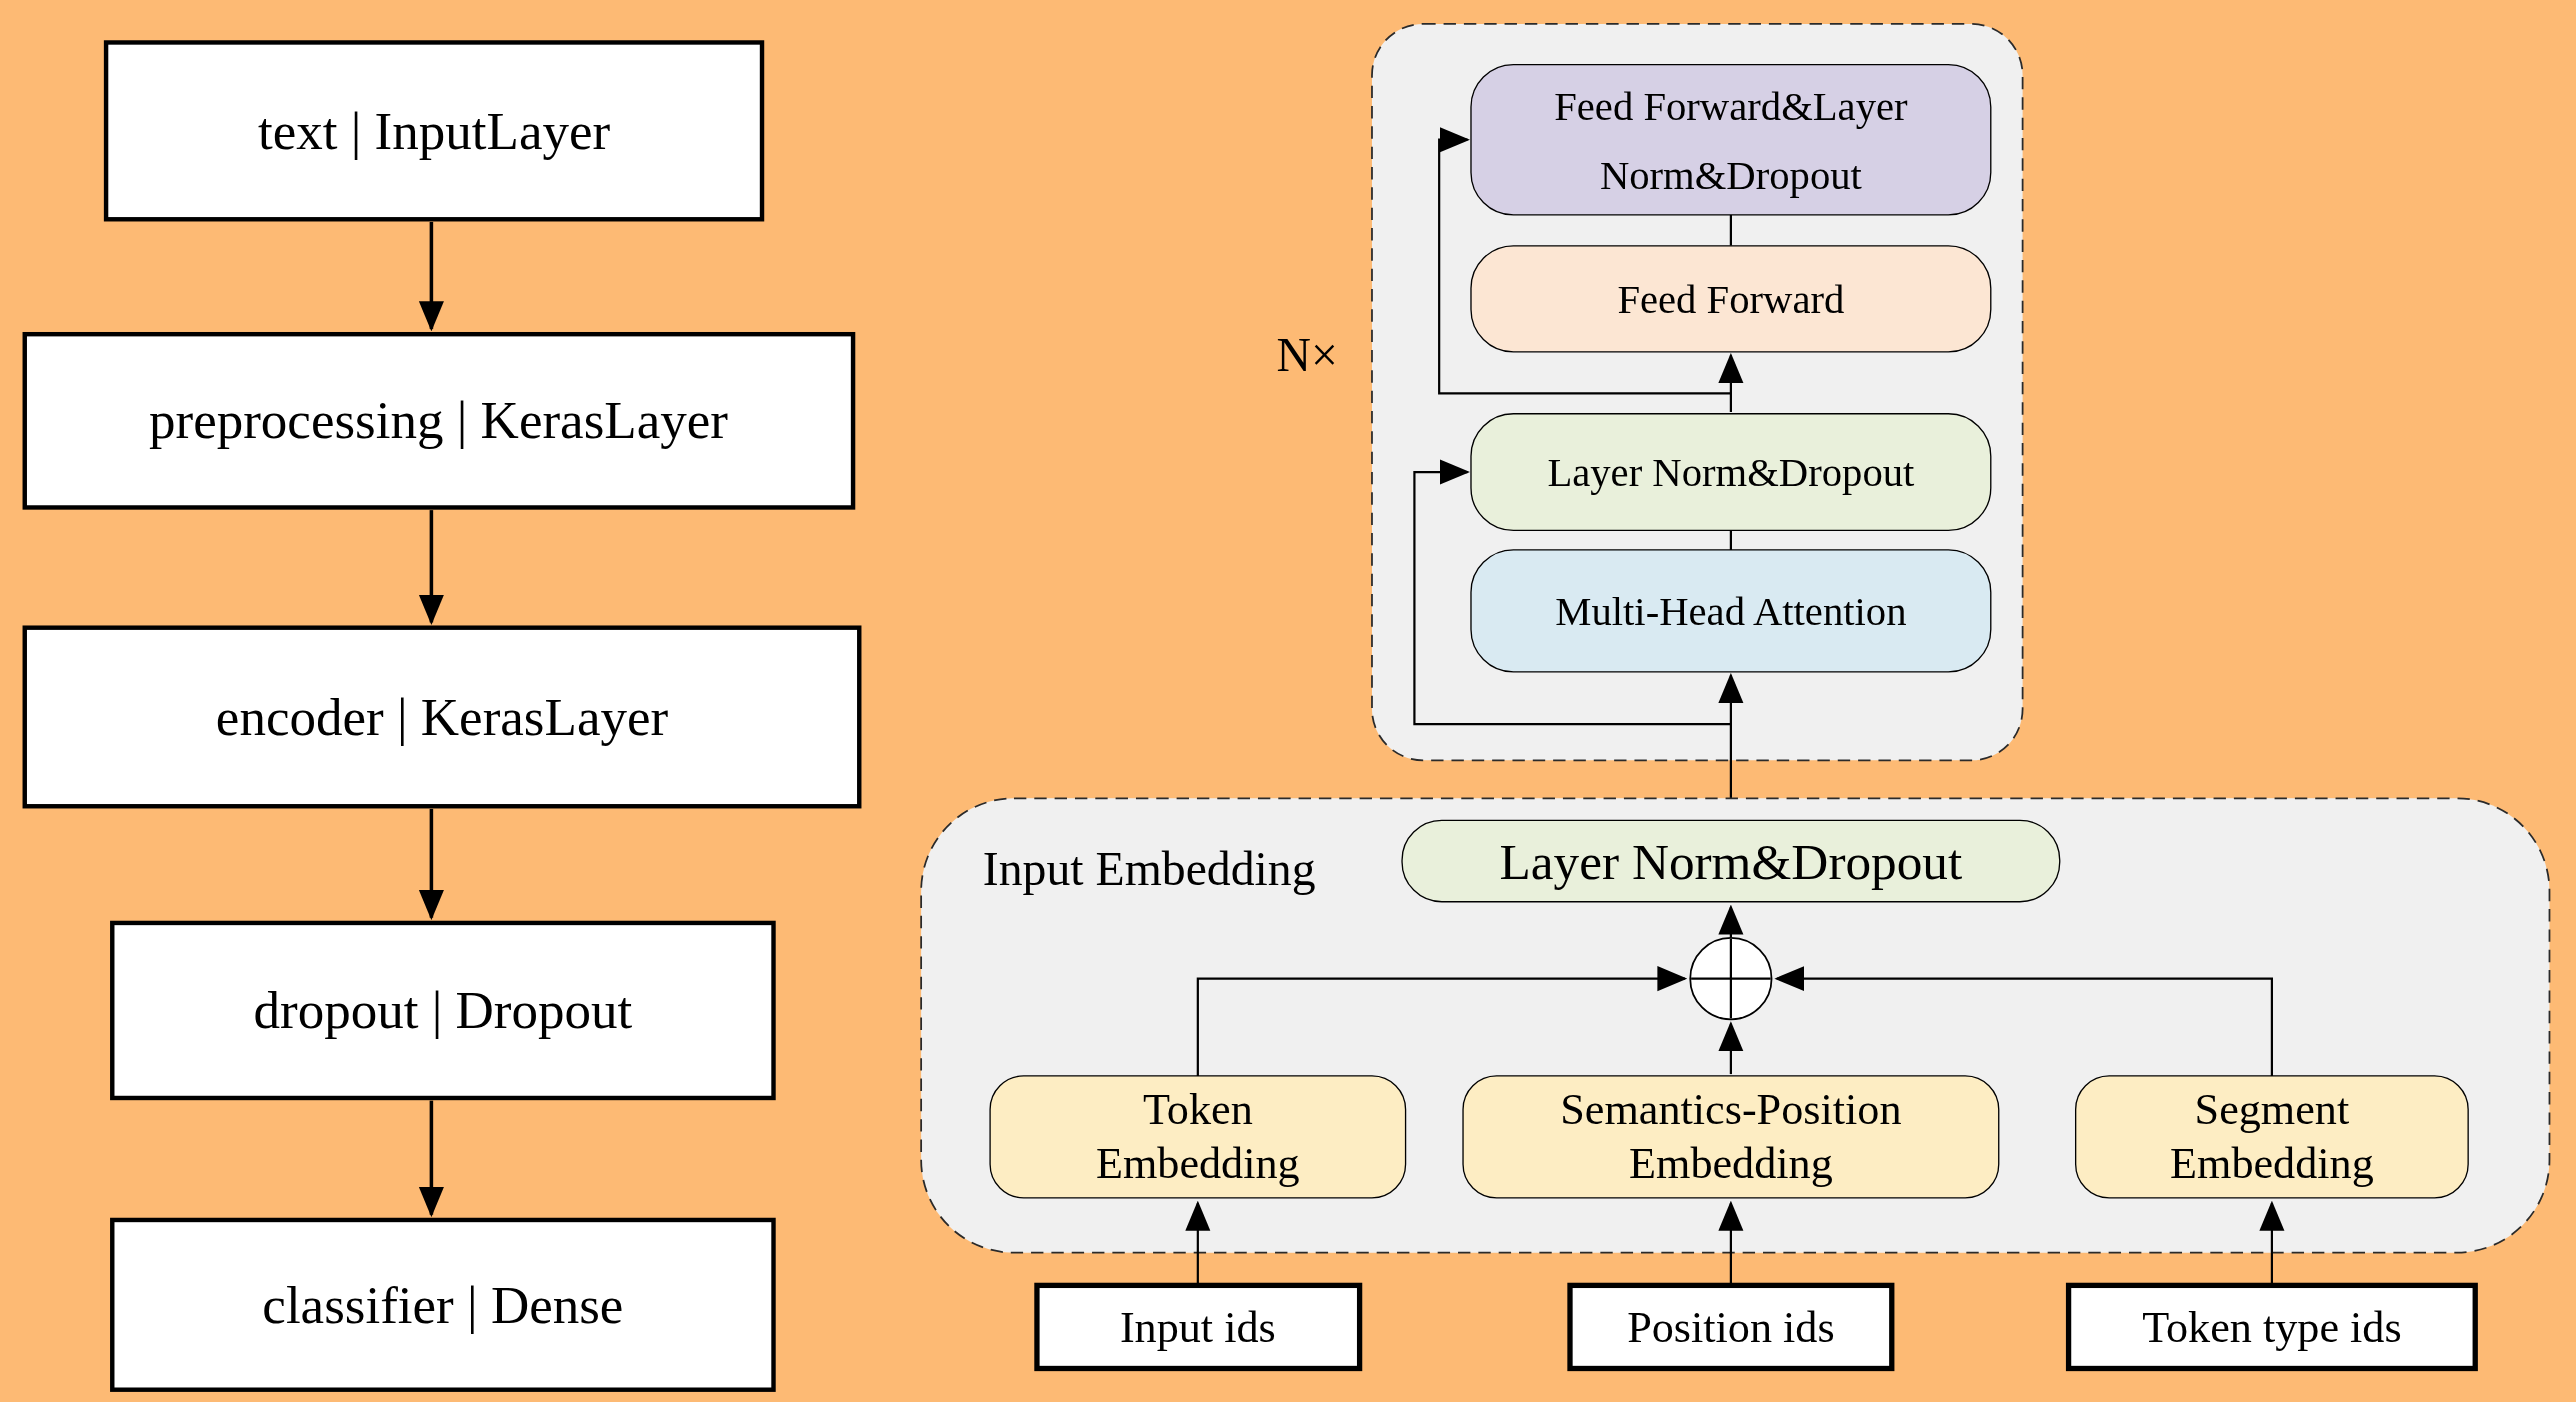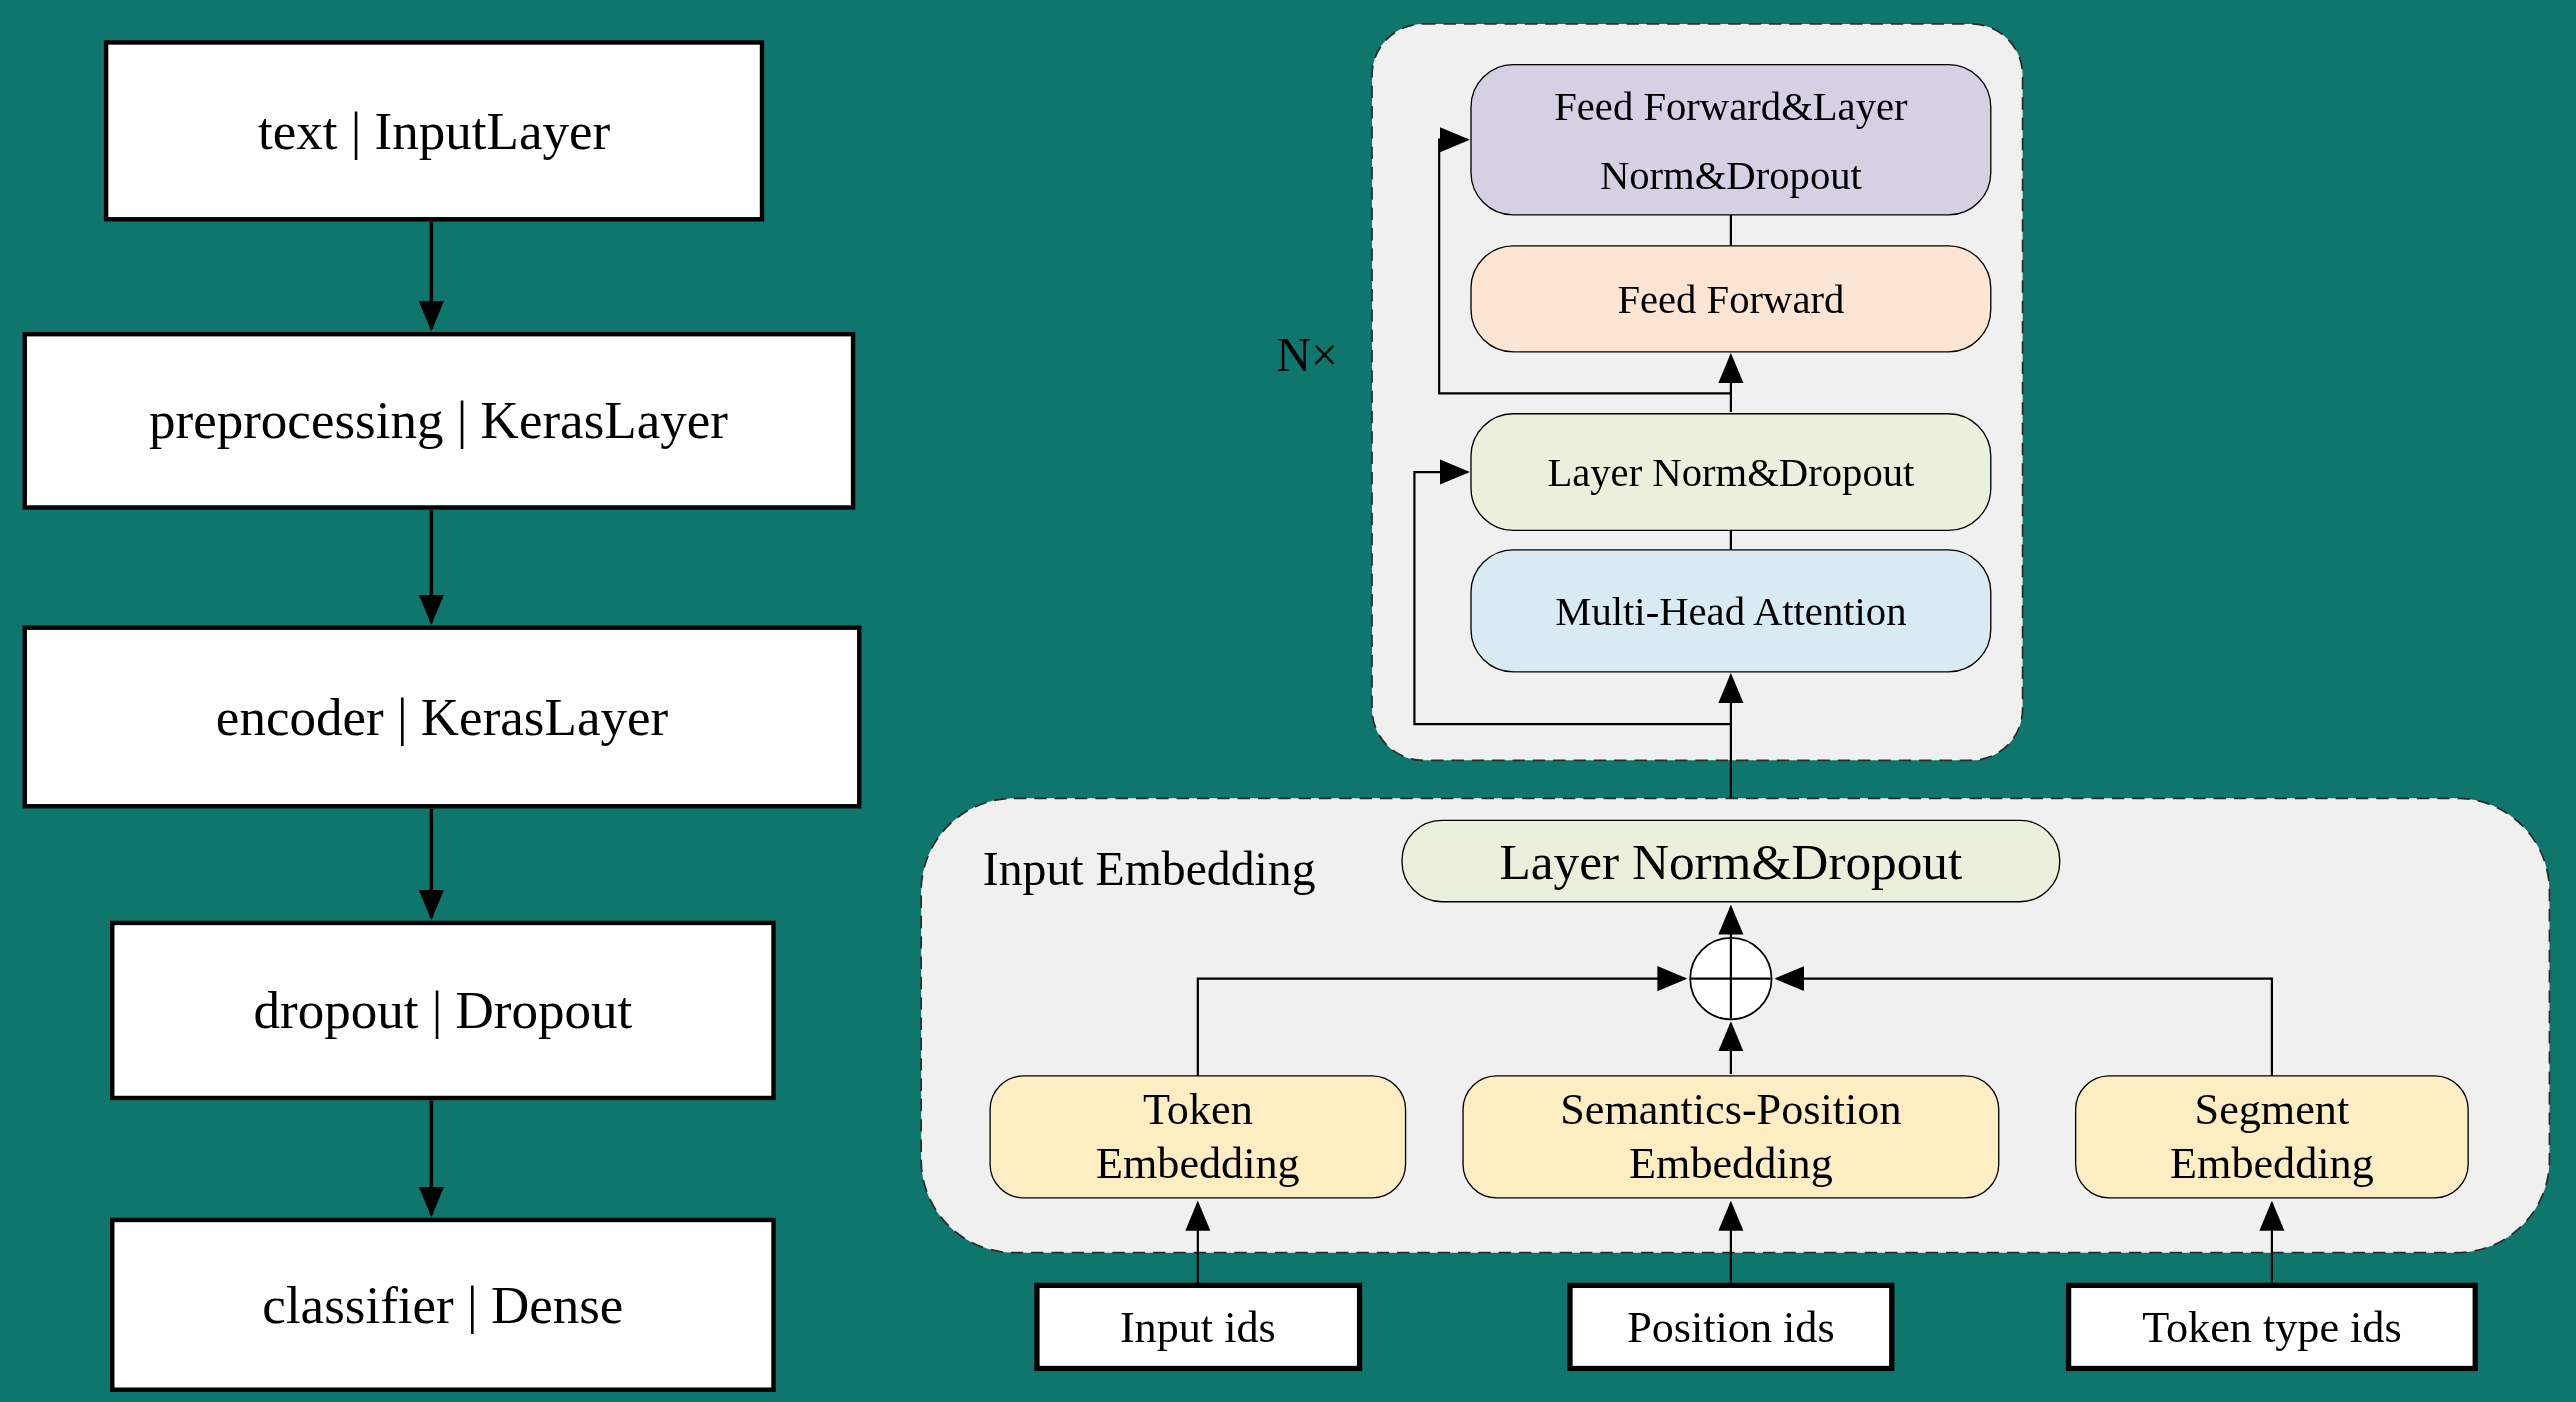--- a/index.html
+++ b/index.html
@@ -1,16 +1,16 @@
 <!DOCTYPE html>
 <html style="font-size:14px"><head>
 <meta charset="utf-8">
 <style>
   html,body{margin:0;padding:0;background:#ffffff;}
-  .canvas{position:relative;width:2576px;height:1403px;background:#0f766e;overflow:hidden;}
+  .canvas{position:relative;width:2576px;height:1403px;background:#fdba74;overflow:hidden;}
   svg{display:block;}
   text{font-family:"Liberation Serif","DejaVu Serif",serif;fill:#000;}
   .t-left{font-size:60px;}
   .t-box{font-size:46px;}
   .t-box-lg{font-size:58px;}
   .t-emb{font-size:50px;}
   .t-ids{font-size:50px;}
   .t-label{font-size:54px;}
   .t-nx{font-size:54px;}
   .plain-box{fill:#ffffff;stroke:#000000;stroke-width:5;}

